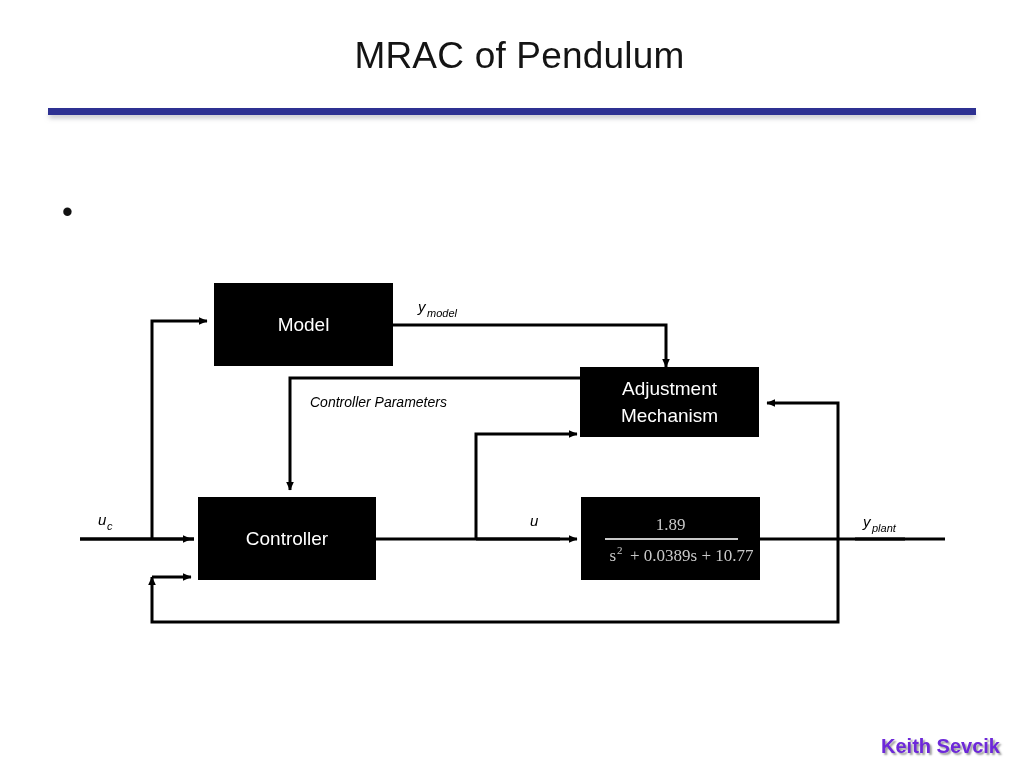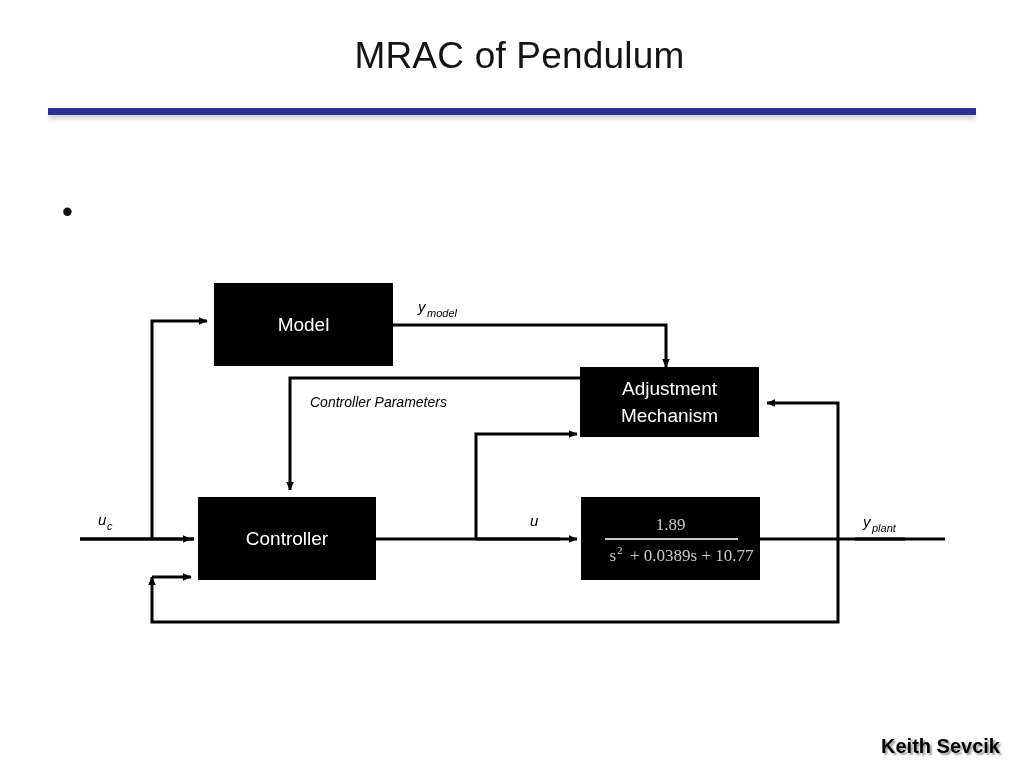--- a/index.html
+++ b/index.html
@@ -107,21 +107,21 @@
     fill: #c9c9c9;
   }
 
   
   .footer-name {
     position: absolute;
     right: 24px;
     bottom: 10px;
     font-size: 20px;
     font-weight: 700;
-    color: #000000;
+    color: #6d28d9;
     text-shadow: 2px 2px 2px rgba(120,120,120,0.75);
     text-align: center;
   }
 </style>
 </head>
 <body>
 
 <div class="slide-title">MRAC of Pendulum</div>
 
 <div class="title-rule"></div>

